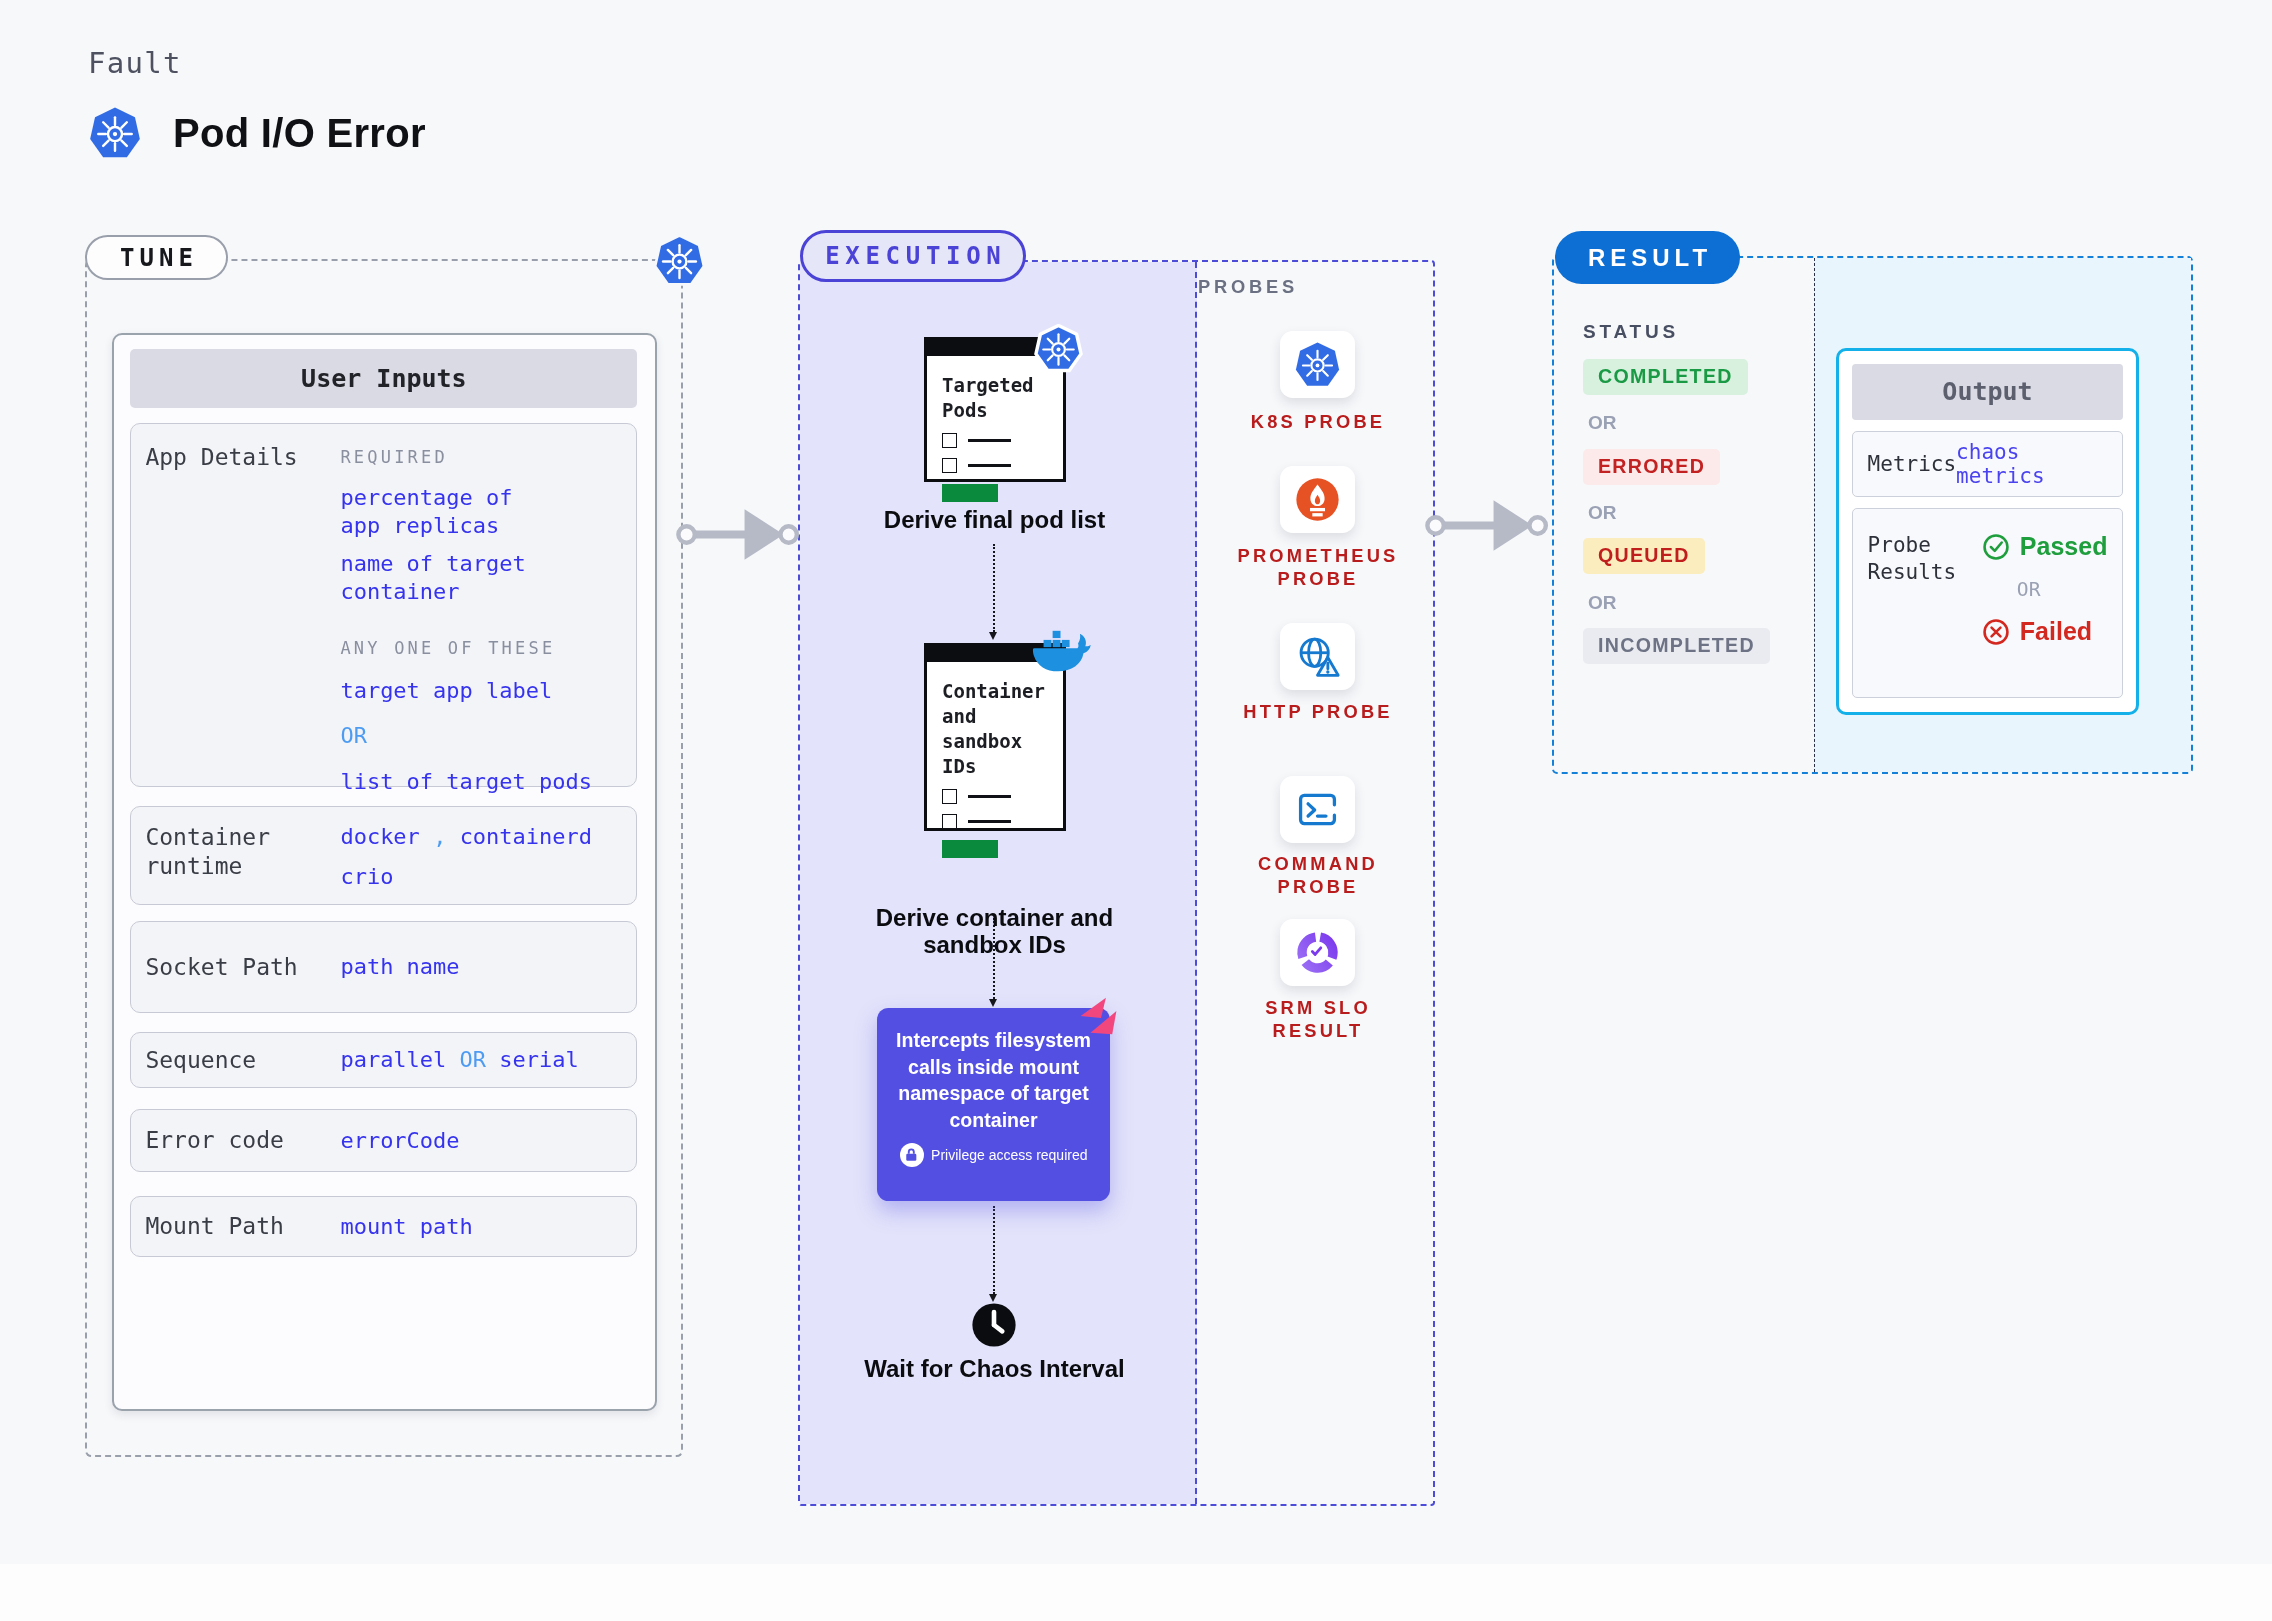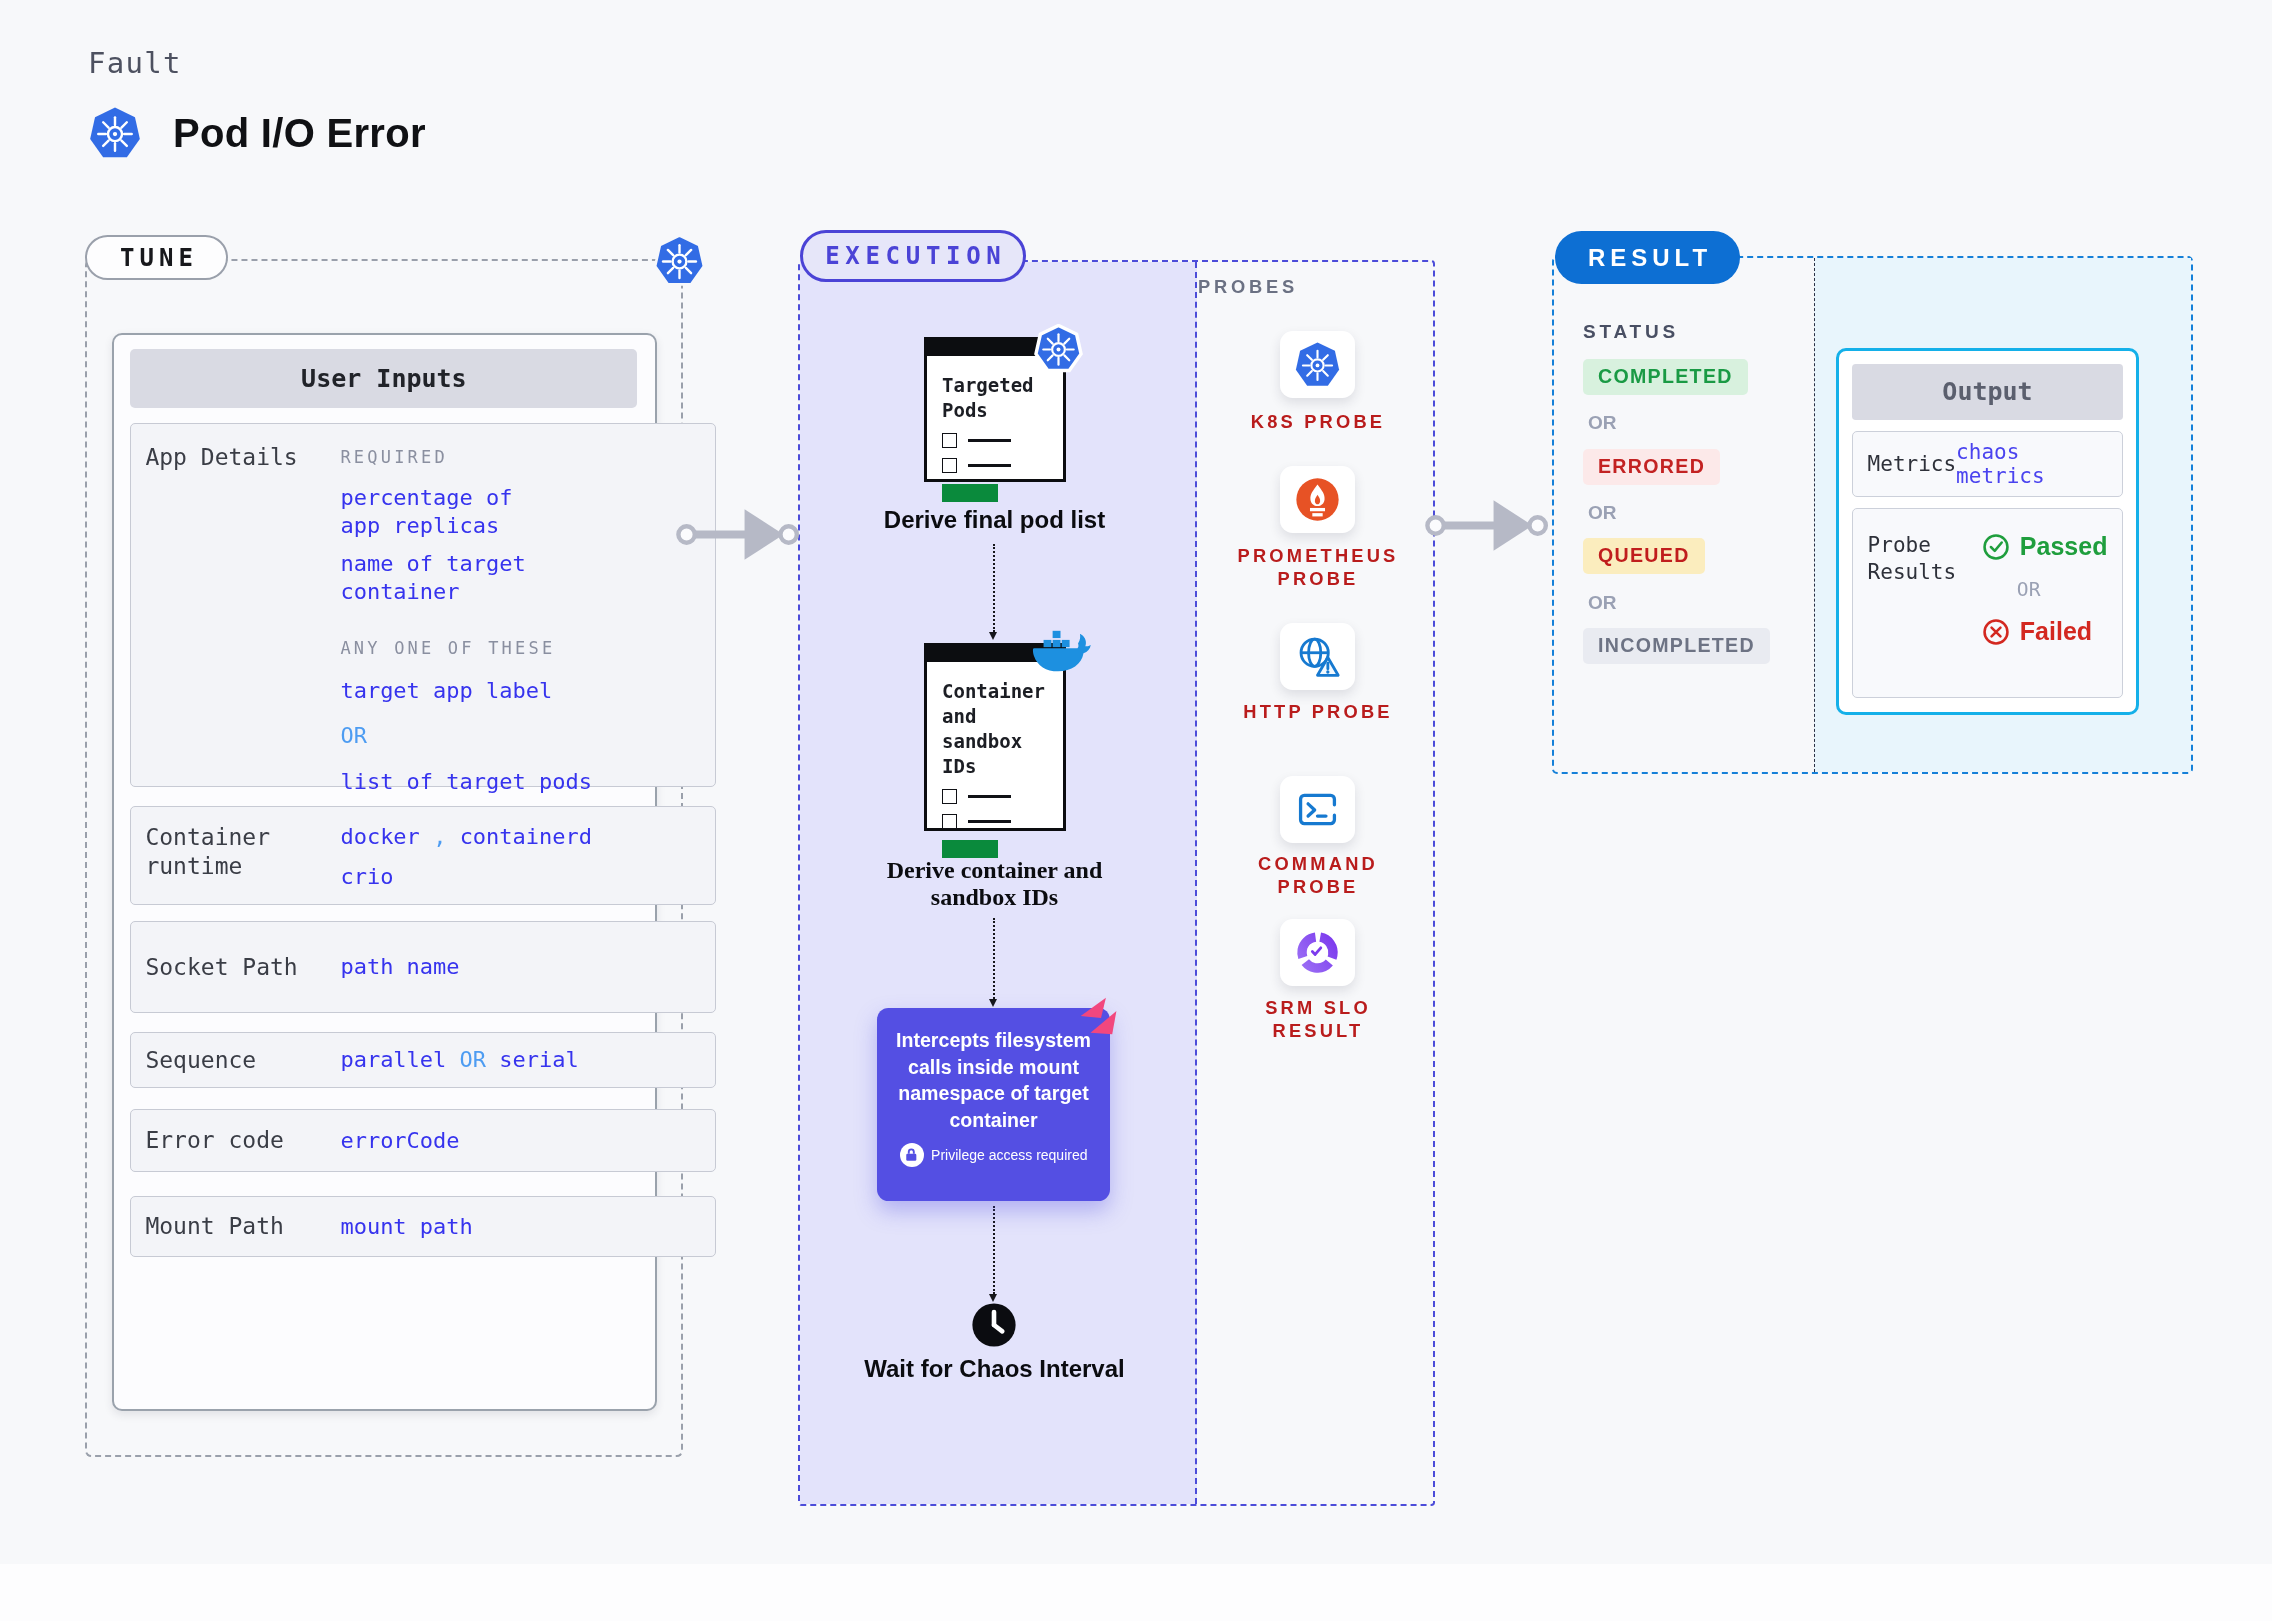--- a/index.html
+++ b/index.html
@@ -35,21 +35,21 @@
   .result-box { left:1552px; top:256px; width:641px; height:518px; border:2.5px dashed #1580d8; border-radius:5px; }
   .result-fill { position:absolute; top:0; right:0; bottom:0; left:260px; background:#e8f5fc; border-left:1.9px dashed #2b3044; }
 
   .corner-k8s { left:653px; top:234px; width:53px; height:53px; z-index:7; }
 
   
   .ui-panel { left:112px; top:333px; width:545px; height:1078px; background:#fcfcfe; border:2.5px solid #9aa2ac; border-radius:10px;
     box-shadow:0 3.8px 8.8px rgba(40,44,60,.10); z-index:2; }
   .ui-header { position:absolute; left:16.4px; top:14px; width:507px; height:59px; background:#d9dae3; border-radius:5px;
     display:flex; align-items:center; justify-content:center; font-family:"DejaVu Sans Mono",monospace; font-weight:bold; font-size:25px; color:#212329; }
-  .ui-row { position:absolute; left:16.4px; width:586px; background:#f3f4f8; border:1.3px solid #c7cad4; border-radius:5px; display:flex;justify-content:flex-end; }
+  .ui-row { position:absolute; left:16.4px; width:507px; background:#f3f4f8; border:1.3px solid #c7cad4; border-radius:10px; display:flex;justify-content:flex-end; }
   .ui-row .lbl { width:209px; padding-left:14px; font-family:"DejaVu Sans Mono",monospace; font-size:23px; color:#3a3d46; line-height:29px; }
   .ui-row .val { flex:1; font-family:"DejaVu Sans Mono",monospace; font-size:22px; line-height:28px; }
   .heading-sm { font-family:"DejaVu Sans Mono",monospace; font-size:17px; letter-spacing:3.2px; color:#8a8fa0; }
   .blue { color:#3633ee; }
   .lblue { color:#4d9cf2; }
 
   
   .flowcard { position:absolute; background:#fff; border:3.2px solid #0c0d10; z-index:2; }
   .flowcard .bar { position:absolute; top:0; left:0; right:0; height:16.4px; background:#0c0d10; }
   .flowcard .inner { padding:33px 12.6px 0 15px; }
@@ -270,21 +270,21 @@
   </div>
   <svg class="badge" style="left:1030px; top:629px; width:61px; height:46px;" viewBox="0 0 100 76">
     <g fill="#1d90e0">
       <rect x="22" y="18" width="13" height="12"></rect>
         <rect x="37" y="18" width="13" height="12"></rect>
       <rect x="52" y="18" width="13" height="12"></rect>
         <rect x="37" y="3" width="13" height="12"></rect>
       <path d="M79 24 C83 18 83 12 82 8 C88 11 92 16 92 23 C92 25 91.5 27 91 28.5 C96 29 99 27 100 26 C99 33 95 38 88 40 C85 58 68 70 46 70 C26 70 12 61 6 44 C4 38 4 32 6 32 L78 32 C80 30 80 27 79 24 Z"></path>
     </g>
   </svg>
-  <div class="caption" style="left:862px; top:857px;font-family:Liberation Serif, serif;">Derive container and sandbox IDs</div>
+  <div class="caption" style="left:862px; top:905px;">Derive container and sandbox IDs</div>
   <div class="conn" style="left:993px; top:918px; height:81px;"></div>
 
   <div class="intercept">
     <div class="itxt">Intercepts filesystem calls inside mount namespace of target container</div>
     <div class="inote">
       <div class="lockc">
         <svg width="12.6" height="14" viewBox="0 0 20 22">
           <rect x="2" y="9" width="16" height="11" rx="2" fill="#544fe3"></rect>
           <path d="M6 9 V6 a4 4 0 0 1 8 0 V9" fill="none" stroke="#544fe3" stroke-width="3"></path>
         </svg>

